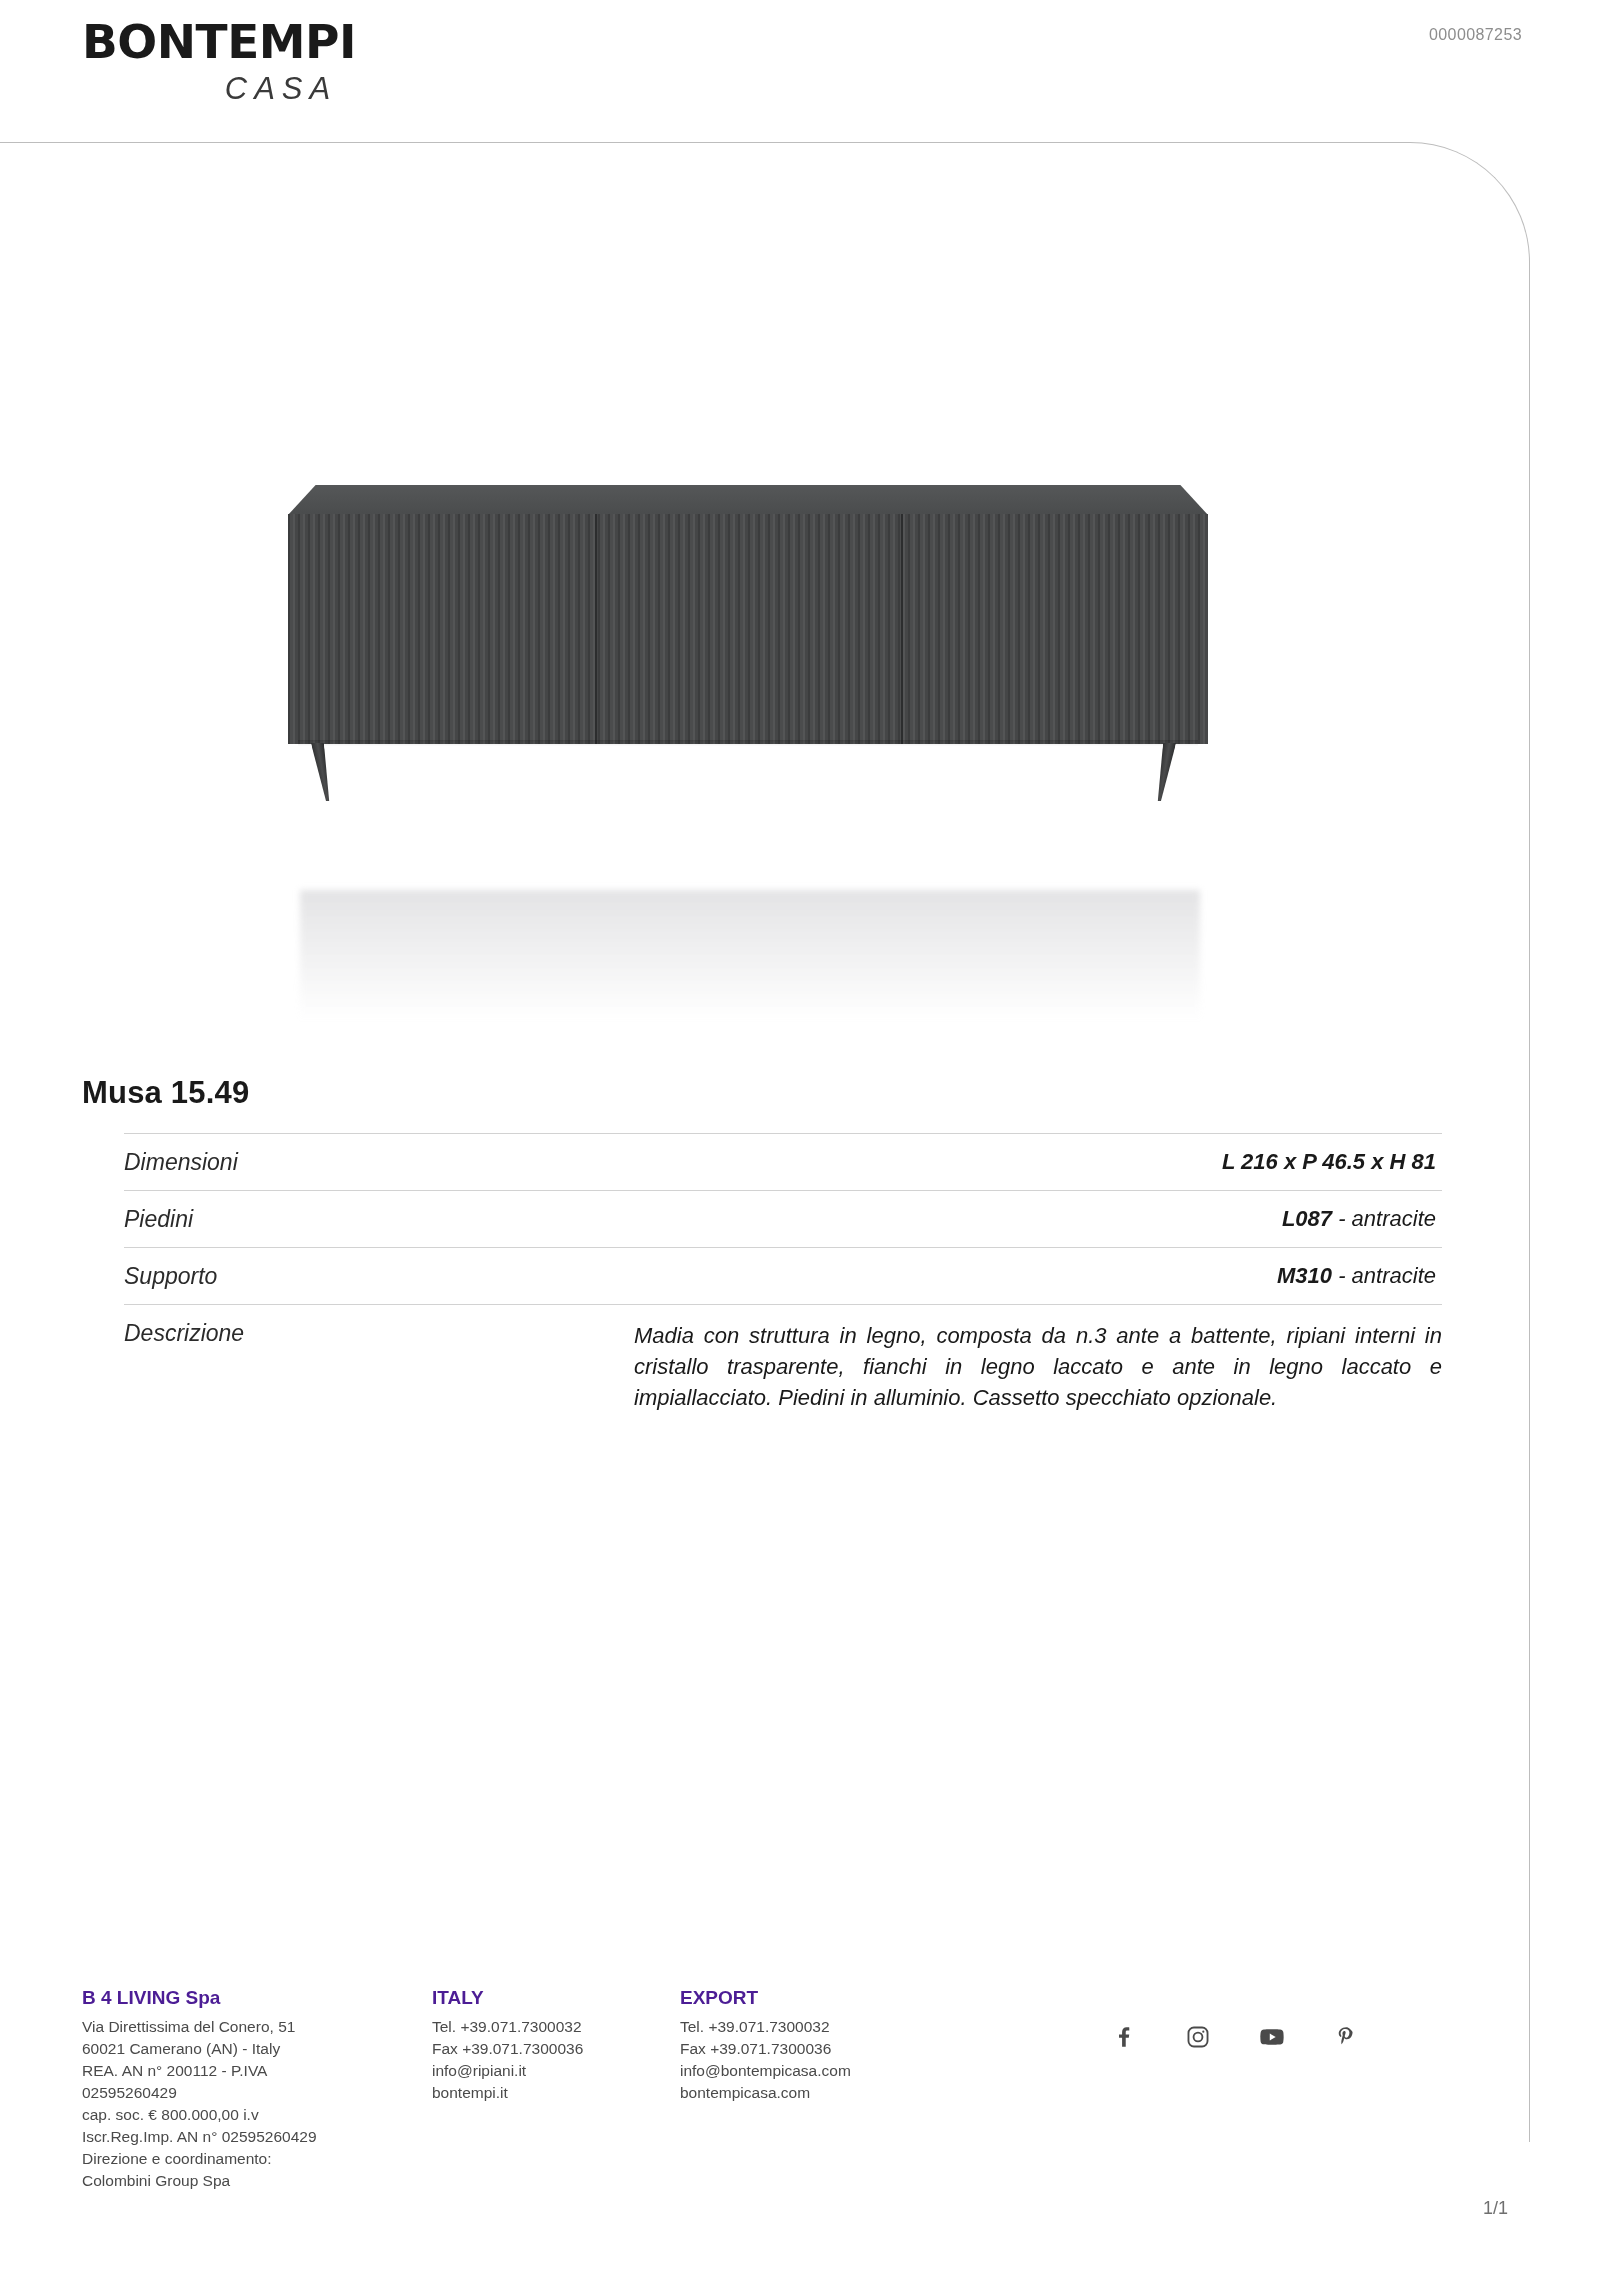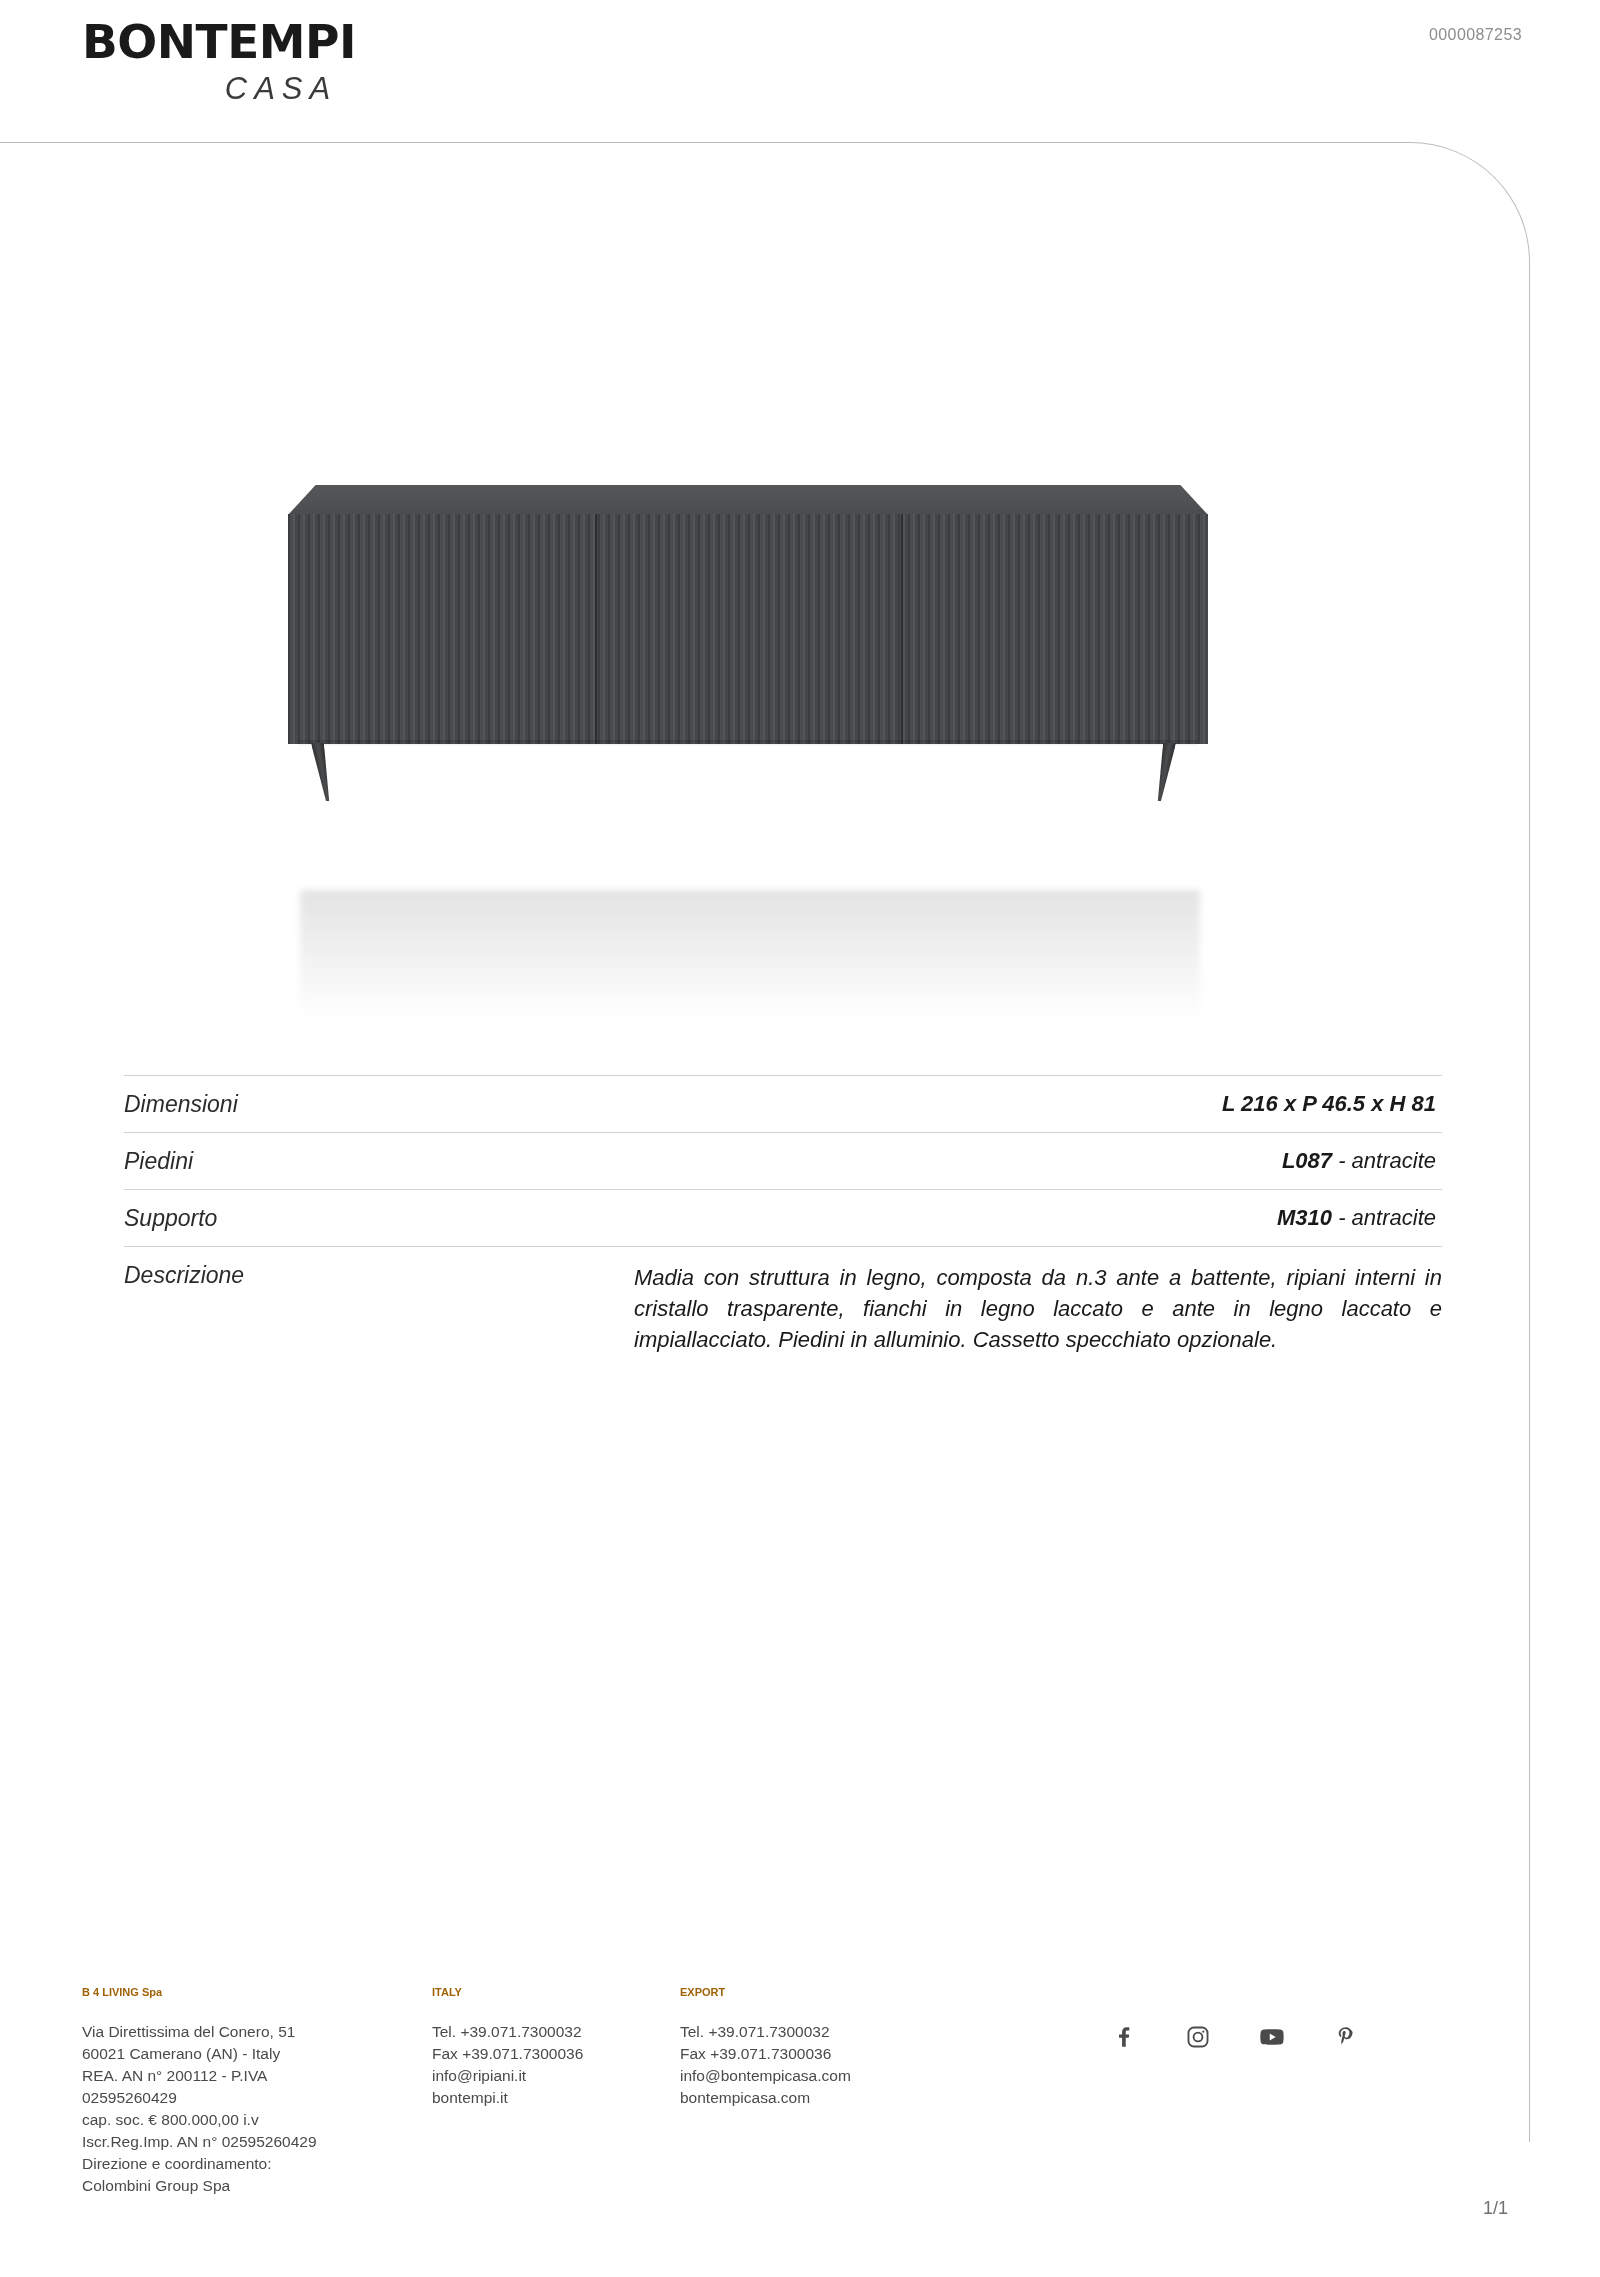--- a/index.html
+++ b/index.html
@@ -205,23 +205,23 @@
   }
   .footer-cols {
     display: flex;
     align-items: flex-start;
   }
   .fcol-company { width: 350px; }
   .fcol-italy { width: 248px; }
   .fcol-export { width: 300px; }
   .f-head {
     font-weight: 700;
-    color: #a16207;
-    margin-bottom: 20px;
-    font-size: 11px;
+    color: #4c1d95;
+    margin-bottom: 4px;
+    font-size: 19px;
   }
   .f-line { white-space: nowrap; }
   .socials {
     display: flex;
     align-items: center;
     gap: 46px;
     margin-left: 130px;
     margin-top: 38px;
   }
   .social-icon {
@@ -261,20 +261,21 @@
     <div class="sb-body"></div>
     <div class="sb-seam s1"></div>
     <div class="sb-seam s2"></div>
     <div class="sb-shadow-base"></div>
     <div class="leg l1"></div>
     <div class="leg l2"></div>
   </div>
 </div>
 
 <div class="content">
+  <h1 class="product-title">Musa 15.49</h1>
 
   <table class="spec-table">
     <tbody>
       <tr>
         <td class="spec-label">Dimensioni</td>
         <td class="spec-value">
           <b>L 216 x P 46.5 x H 81</b><span></span>
         </td>
       </tr>
       <tr>

